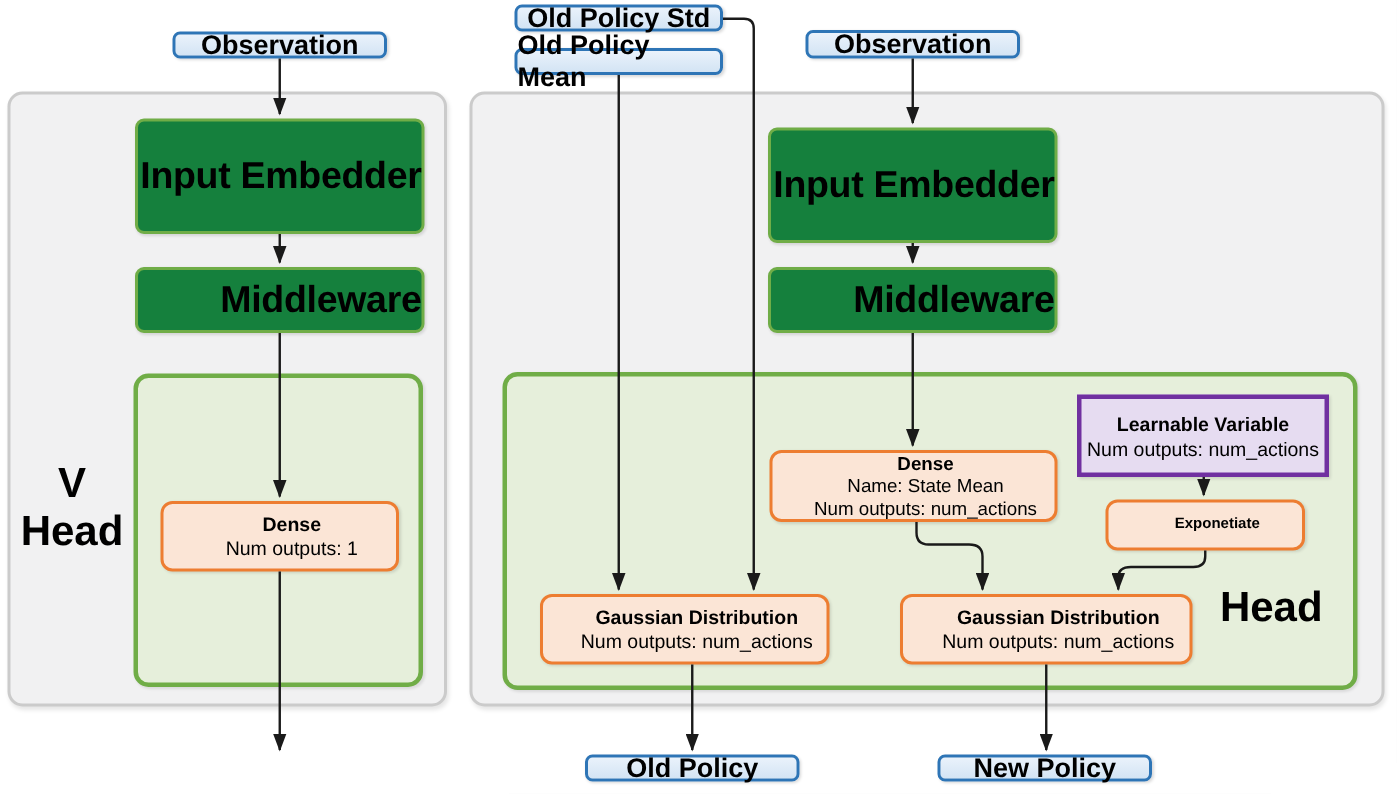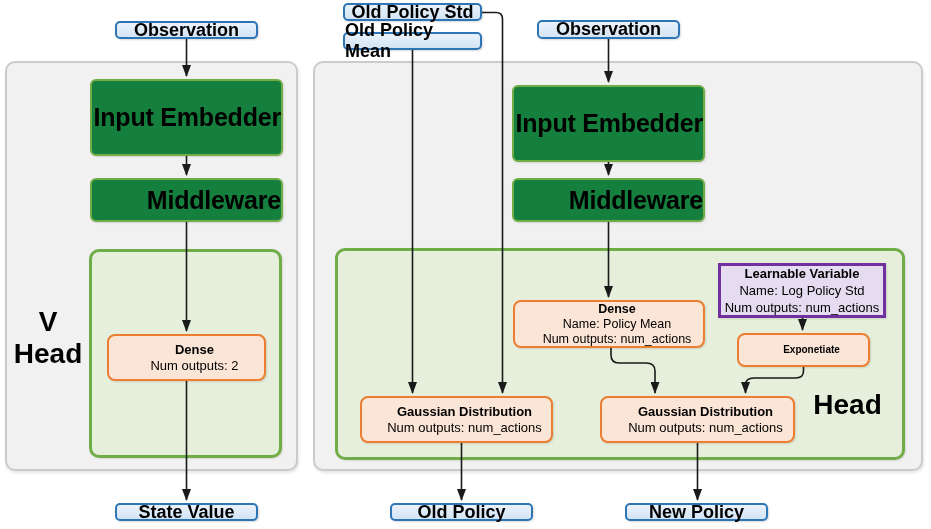--- a/index.html
+++ b/index.html
@@ -77,26 +77,23 @@
   <div class="abs block" style="left:90px;top:79px;width:193px;height:77px;">
     <span>Input Embedder</span>
   </div>
 
   <div class="abs block" style="left:90px;top:178px;width:193px;height:44px;">
     <span>Middleware</span>
   </div>
 
   <div class="abs layer" style="left:107px;top:334px;width:159px;height:47px;">
     <span class="t-title">Dense</span>
-    <span class="t-sub">Num outputs: 2</span>
+    <span class="t-sub">Num outputs: 1</span>
   </div>
 
-  <div class="abs pill" style="left:115px;top:503px;width:143px;height:18px;">
-    <span>State Value</span>
-  </div>
 
   <div class="abs panel" style="left:313px;top:61px;width:610px;height:410px;"></div>
 
   <div class="abs green-container" style="left:335px;top:248px;width:570px;height:212px;"></div>
 
   <div class="abs side-label" style="left:800px;top:389px;width:95px;">
     <div>Head</div>
   </div>
 
   <div class="abs pill" style="left:343px;top:3px;width:139px;height:18px;">
@@ -114,27 +111,26 @@
   <div class="abs block" style="left:512px;top:85px;width:193px;height:77px;">
     <span>Input Embedder</span>
   </div>
 
   <div class="abs block" style="left:512px;top:178px;width:193px;height:44px;">
     <span>Middleware</span>
   </div>
 
   <div class="abs layer" style="left:513px;top:300px;width:192px;height:48px;font-size:12.5px;line-height:15px;">
     <span class="t-title">Dense</span>
-    <span class="t-sub">Name: Policy Mean</span>
+    <span class="t-sub">Name: State Mean</span>
     <span class="t-sub">Num outputs: num_actions</span>
   </div>
 
   <div class="abs variable" style="left:718px;top:263px;width:168px;height:55px;">
     <span class="t-title">Learnable Variable</span>
-    <span class="t-sub">Name: Log Policy Std</span>
     <span class="t-sub">Num outputs: num_actions</span>
   </div>
 
   <div class="abs layer" style="left:737px;top:333px;width:133px;height:34px;font-size:10px;">
     <span class="t-title">Exponetiate</span>
   </div>
 
   <div class="abs layer" style="left:360px;top:396px;width:193px;height:47px;">
     <span class="t-title">Gaussian Distribution</span>
     <span class="t-sub">Num outputs: num_actions</span>

